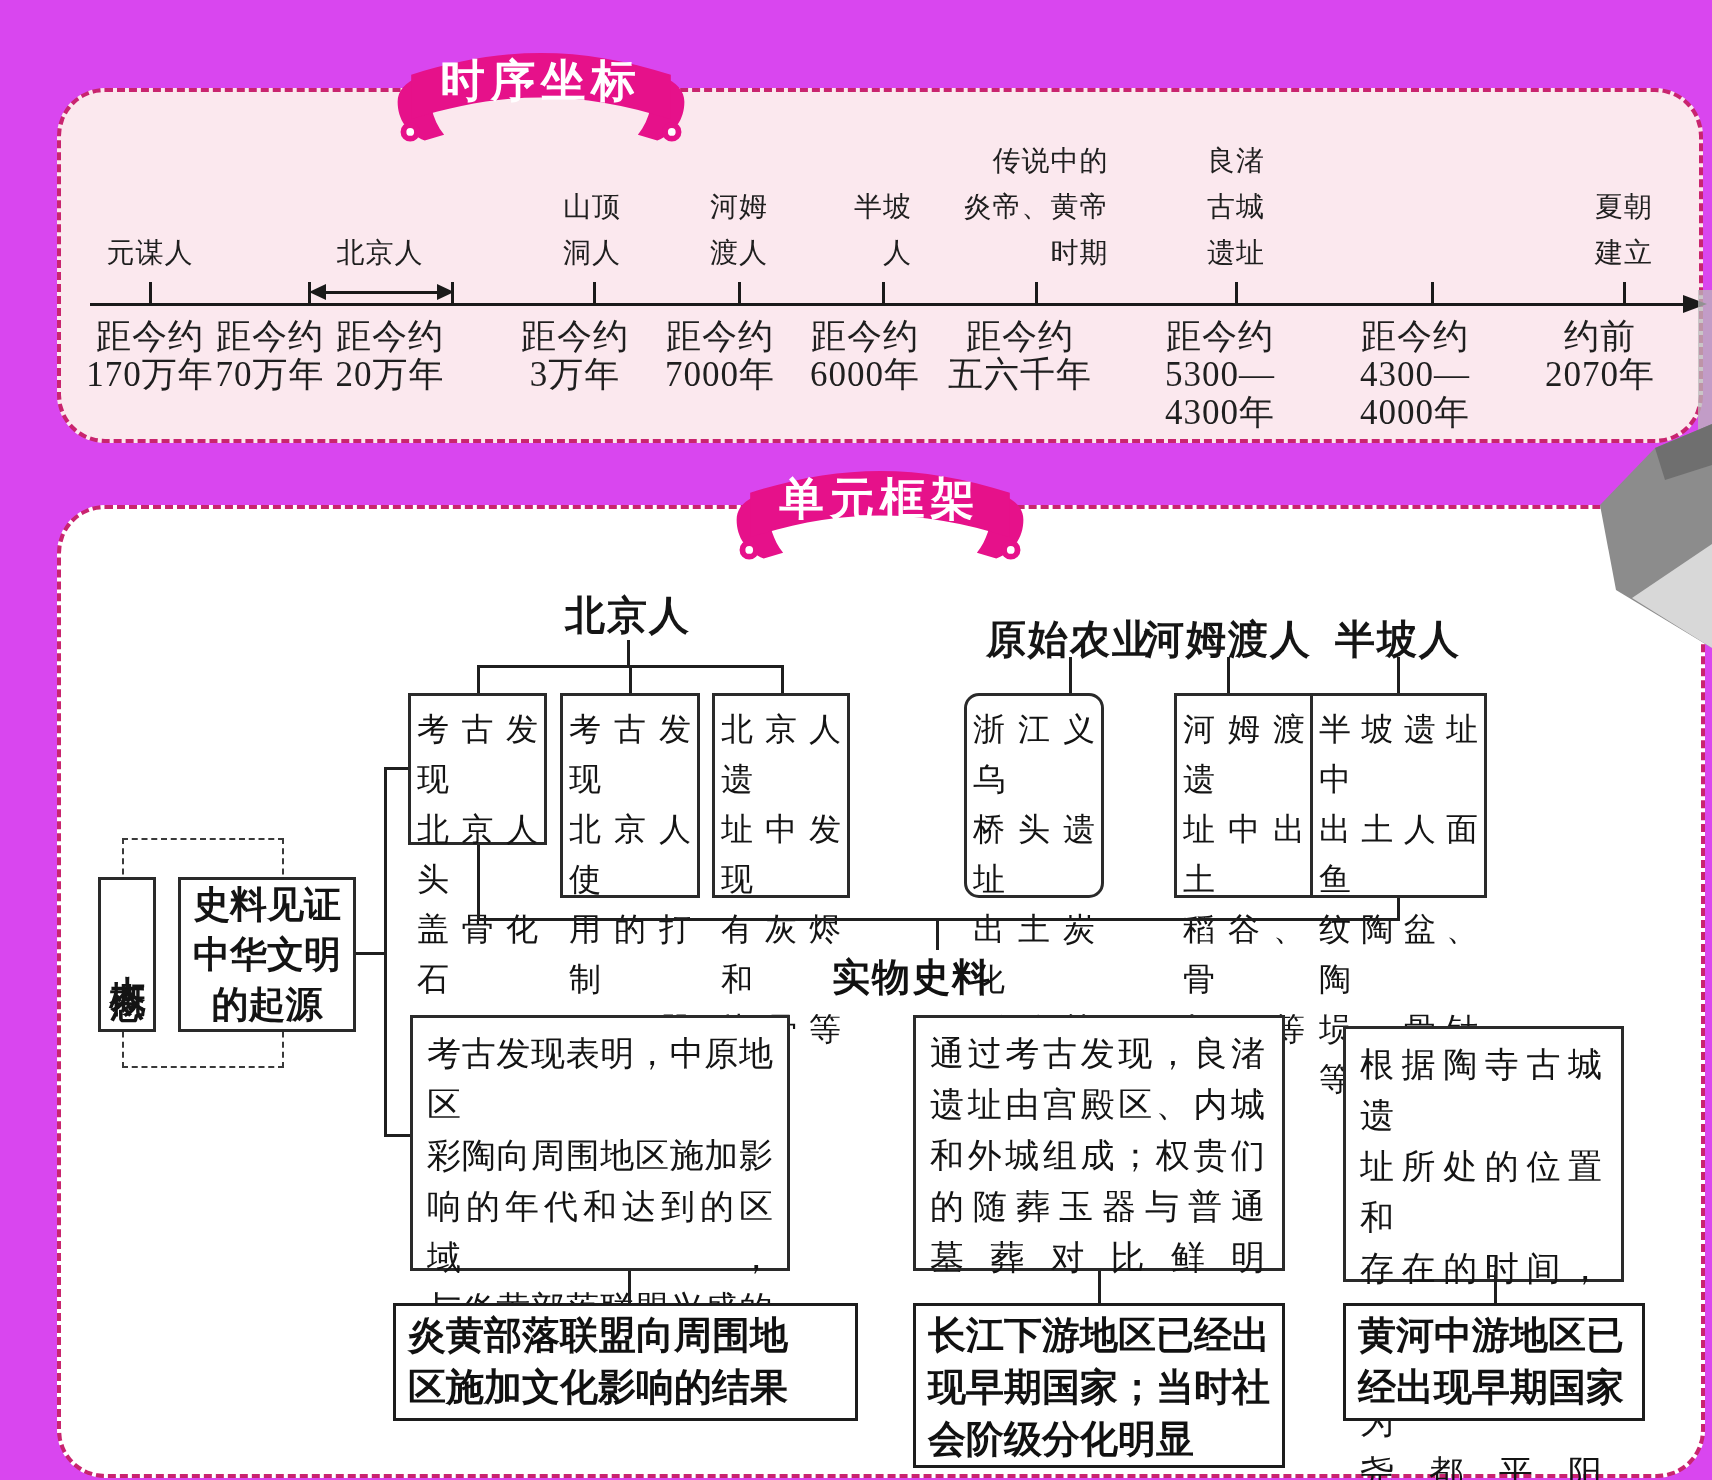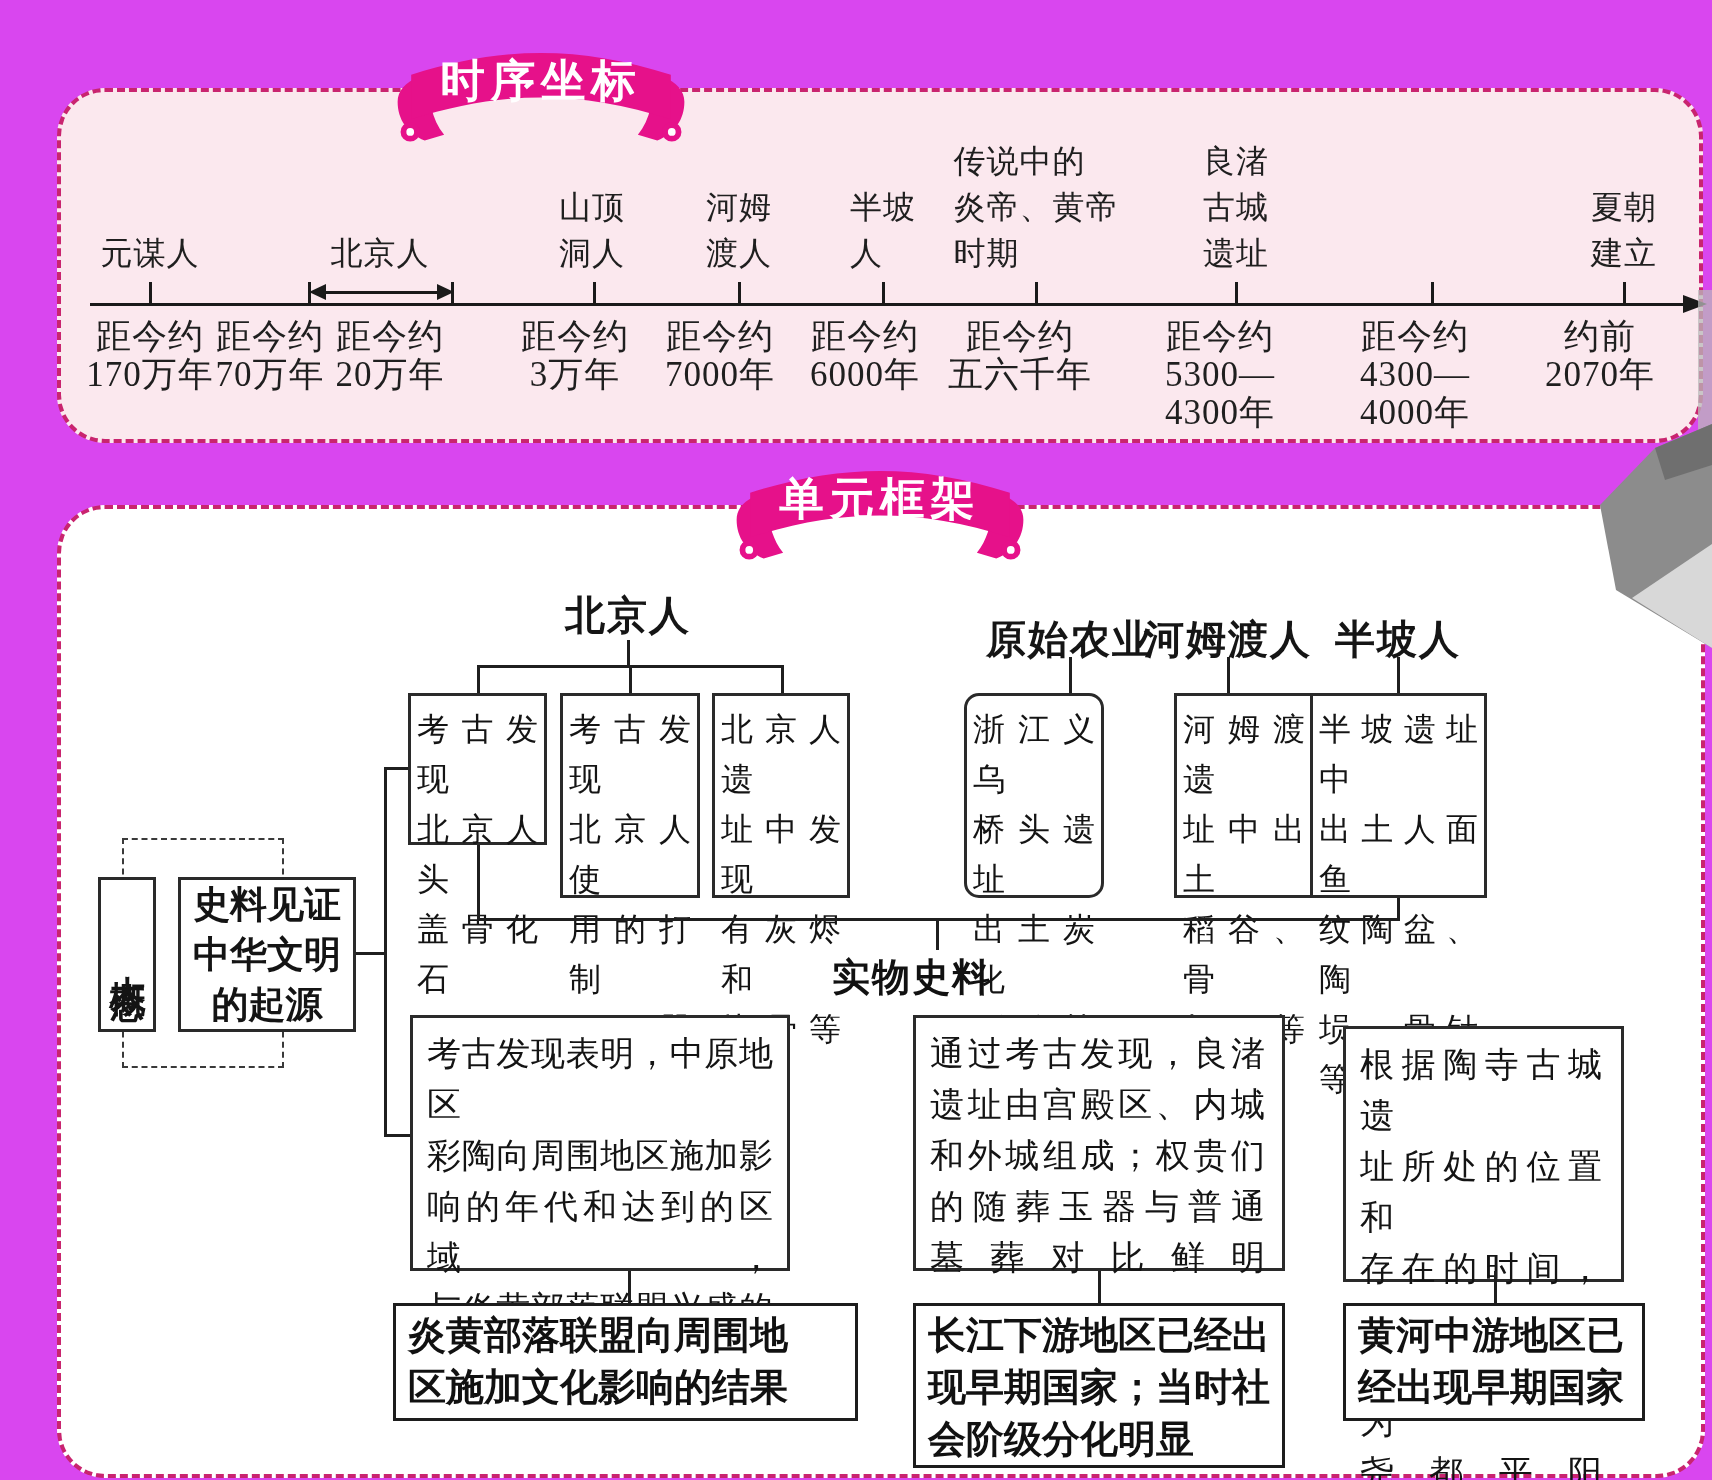--- a/index.html
+++ b/index.html
@@ -12,22 +12,22 @@
   #framework-panel{left:57px;top:505px;width:1648px;height:973px;background:#ffffff;}
 
   
   .banner{position:absolute;}
   .banner text{font-family:"Liberation Sans","DejaVu Sans",sans-serif;font-weight:bold;
                fill:#ffffff;font-size:46px;letter-spacing:6px;}
 
   
   .hline,.vline{position:absolute;background:#1a1a1a;}
   .tick{position:absolute;top:282px;width:3px;height:23px;background:#1a1a1a;}
-  .tl-label{position:absolute;transform:translateX(-50%);text-align:left;white-space:pre-line;
-            font-size:32px;line-height:46px;letter-spacing:1px;color:#1f1f1f;}
+  .tl-label{position:absolute;transform:translateX(-50%);text-align:right;white-space:pre-line;
+            font-size:28px;line-height:46px;letter-spacing:1px;color:#1f1f1f;}
   .tl-date{position:absolute;top:318px;transform:translateX(-50%);text-align:center;white-space:pre-line;
            font-size:35px;line-height:38px;letter-spacing:1px;color:#1f1f1f;}
   .arrow-r{position:absolute;width:0;height:0;border-left:24px solid #1a1a1a;
            border-top:9px solid transparent;border-bottom:9px solid transparent;}
   .arrow-l{position:absolute;width:0;height:0;border-right:17px solid #1a1a1a;
            border-top:8px solid transparent;border-bottom:8px solid transparent;}
   .arrow-r2{position:absolute;width:0;height:0;border-left:17px solid #1a1a1a;
            border-top:8px solid transparent;border-bottom:8px solid transparent;}
 
   

